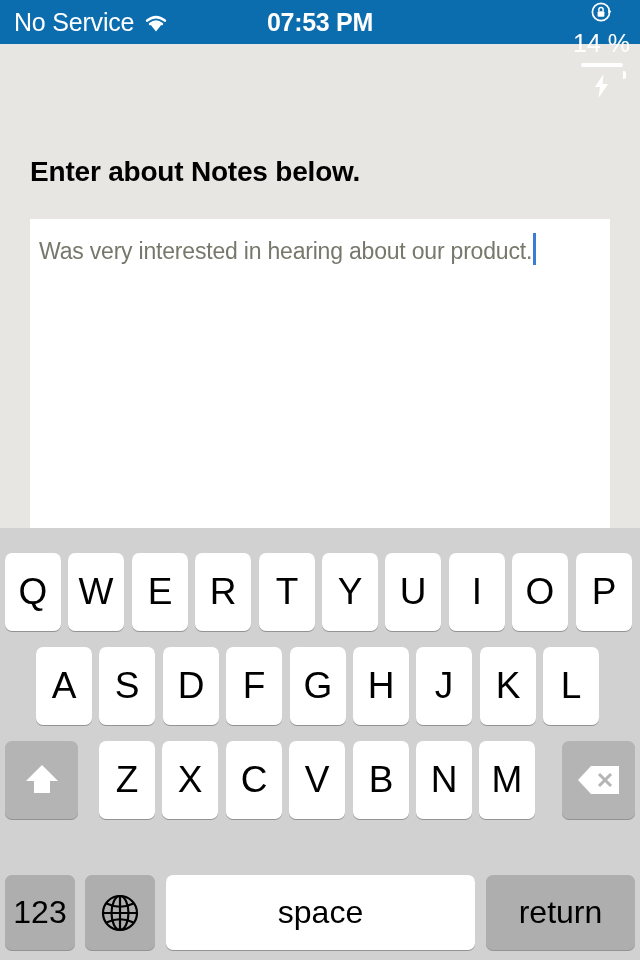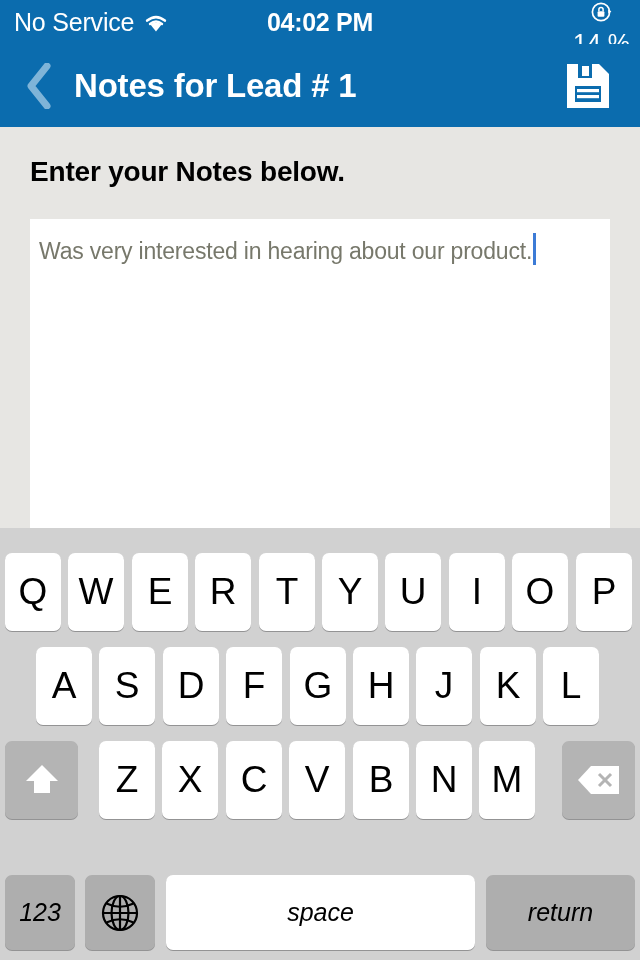--- a/index.html
+++ b/index.html
@@ -212,22 +212,21 @@
     cursor: pointer;
     user-select: none;
   }
   .key.special {
     background: #aeaeae;
   }
   .key.mod {
     background: #b4b4b4;
   }
   .key.small-label {
-    font-size: 25px;
-    font-style: italic;
+    font-size: 32px;
   }
   .row1 { top: 25px; height: 78px; }
   .row2 { top: 119px; height: 78px; }
   .row3 { top: 213px; height: 78px; }
   .row4 { top: 347px; height: 75px; }
 
   .svg-icon { display: block; }
 </style>
 </head>
 <body>
@@ -240,21 +239,21 @@
       <span class="wifi-icon">
         <svg width="28" height="21" viewBox="0 0 28 21" class="svg-icon">
           <path d="M14 19.5 L8.4 12.6 Q14 8.4 19.6 12.6 Z" fill="#ffffff"></path>
           <path d="M5.2 8.6 Q14 1.6 22.8 8.6" stroke="#ffffff" stroke-width="2.6" fill="none" stroke-linecap="round"></path>
           <path d="M8.0 12.0 Q14 7.2 20.0 12.0" stroke="#ffffff" stroke-width="2.4" fill="none" stroke-linecap="round"></path>
         </svg>
       </span>
     </div>
 
     <div class="status-center">
-      <span class="clock">04:02 PM</span>
+      <span class="clock">07:53 PM</span>
     </div>
 
     <div class="status-right">
       <span>
         <svg width="24" height="24" viewBox="0 0 24 24" class="svg-icon">
           <circle cx="11" cy="12" r="8.6" fill="none" stroke="#ffffff" stroke-width="1.7"></circle>
           <rect x="7.6" y="11.2" width="6.8" height="5.6" rx="1" fill="#ffffff"></rect>
           <path d="M8.9 11.2 v-1.7 a2.1 2.1 0 0 1 4.2 0 v1.7" fill="none" stroke="#ffffff" stroke-width="1.5"></path>
           <path d="M18.2 9.2 l3.2 2.2 l-3.2 2.2 z" fill="#ffffff"></path>
         </svg>
@@ -264,45 +263,23 @@
         <span class="battery-fill" style="width: 14%; background: rgb(242, 31, 31);"></span>
       </span>
       <span>
         <svg width="15" height="24" viewBox="0 0 15 24" class="svg-icon">
           <path d="M9.5 0 L1 13 h5 L4.5 24 L14 10 H8.5 z" fill="#ffffff"></path>
         </svg>
       </span>
     </div>
   </div>
 
-  <div class="nav-bar">
-    <div class="nav-back">
-      <span>
-        <svg width="28" height="46" viewBox="0 0 28 46" class="svg-icon">
-          <path d="M22 3 L6 23 L22 43" fill="none" stroke="#7fb4d8" stroke-width="7" stroke-linecap="round" stroke-linejoin="round"></path>
-        </svg>
-      </span>
-    </div>
-    <div class="nav-title">Notes for Lead # 1</div>
-    <div class="nav-save">
-      <span>
-        <svg width="46" height="48" viewBox="0 0 46 48" class="svg-icon">
-          <path d="M2 2 H34 L44 12 V46 H2 Z" fill="#ffffff"></path>
-          <rect x="13" y="2" width="14" height="14" fill="#0b6cae"></rect>
-          <rect x="17" y="4" width="7" height="10" fill="#ffffff"></rect>
-          <rect x="10" y="24" width="26" height="16" fill="#0b6cae"></rect>
-          <rect x="12" y="27" width="22" height="3.2" fill="#ffffff"></rect>
-          <rect x="12" y="33" width="22" height="3.2" fill="#ffffff"></rect>
-        </svg>
-      </span>
-    </div>
-  </div>
 
   <div class="content">
-    <div class="section-label">Enter your Notes below.</div>
+    <div class="section-label">Enter about Notes below.</div>
     <div class="notes-field">
       <div class="notes-text"><span>Was very interested in hearing about our product.</span><span class="caret"></span></div>
     </div>
   </div>
 
   <div class="keyboard">
     <div class="kb-row row1">
         <div class="key" style="left: 5px; width: 56px; height: 78px;">Q</div>
         <div class="key" style="left: 68px; width: 56px; height: 78px;">W</div>
         <div class="key" style="left: 132px; width: 56px; height: 78px;">E</div>

